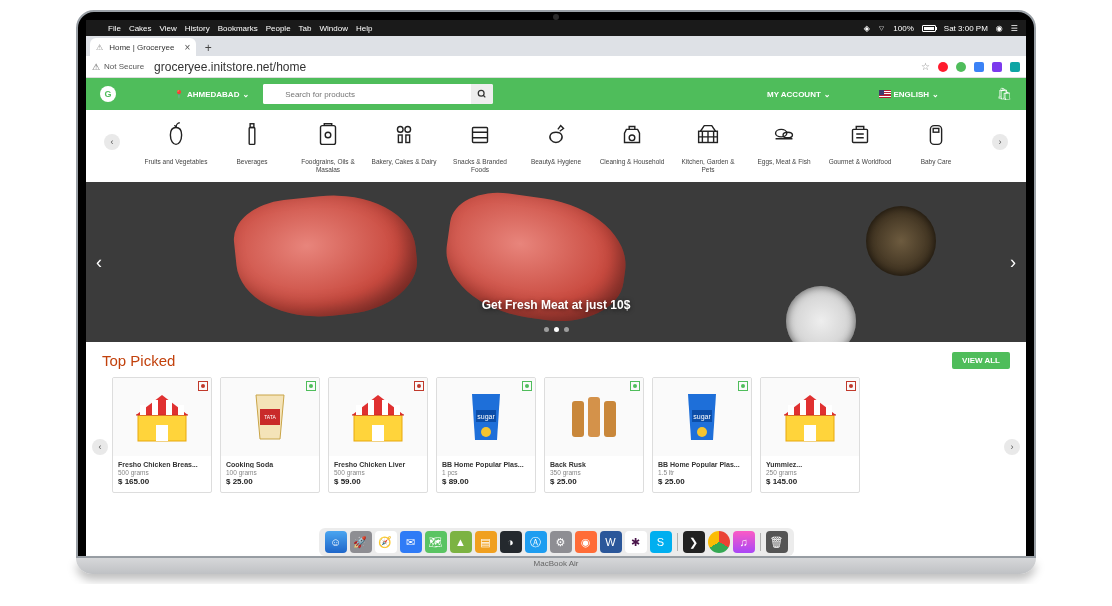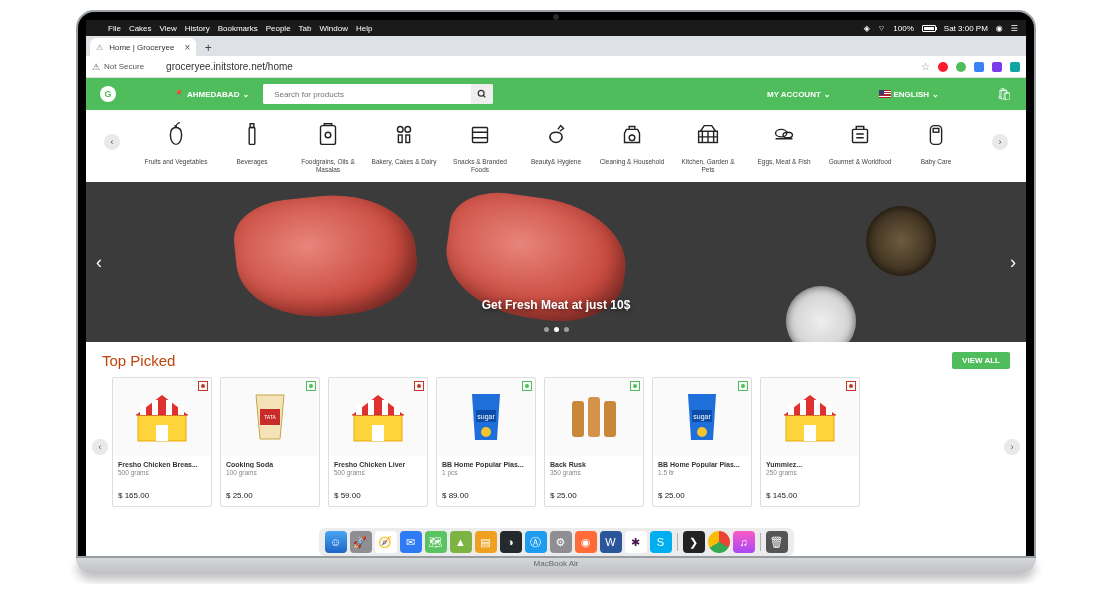--- a/index.html
+++ b/index.html
@@ -17,31 +17,31 @@
 .mac-bar .apple{font-size:10px}
 .mac-bar .status{display:flex;gap:8px;align-items:center}
 
 
 .chrome-tabs{height:20px;background:#dee1e6;display:flex;align-items:flex-end}
 .chrome-tab{background:#fff;height:18px;border-radius:6px 6px 0 0;display:flex;align-items:center;padding:0 6px;font-size:8px;color:#333;gap:6px;margin-left:4px}
 .chrome-tab .tx{font-size:10px;color:#555;margin-left:4px}
 .add-tab{width:16px;height:16px;border-radius:50%;display:flex;align-items:center;justify-content:center;font-size:12px;color:#444;margin-left:4px}
 .chrome-addr{height:22px;background:#fff;display:flex;align-items:center;padding:0 6px;border-bottom:1px solid #ddd}
 .chrome-addr .sec{font-size:8px;color:#555;display:flex;align-items:center;gap:4px}
-.chrome-addr .url{font-size:10px;color:#333;margin-left:22px;flex:1}
+.chrome-addr .url{font-size:12px;color:#333;margin-left:10px;flex:1}
 .chrome-ext{display:flex;gap:8px;align-items:center}
 .ext-ico{width:10px;height:10px;border-radius:2px}
 
 
 .page{background:#fff;height:478px;overflow:hidden;position:relative}
 .header-bar{background:#4fbd5b;height:32px;display:flex;align-items:center;padding:0 14px;gap:14px;color:#fff;font-size:8px}
 .logo{width:16px;height:16px;background:#fff;border-radius:50%;display:flex;align-items:center;justify-content:center;color:#4fbd5b;font-weight:700;font-size:9px}
 .loc{display:flex;align-items:center;gap:3px;font-weight:700}
 .search{display:flex;background:#fff;border-radius:2px;overflow:hidden;width:230px;height:20px}
-.search input{border:none;outline:none;padding:0 11px;font-size:8px;flex:1}
+.search input{border:none;outline:none;padding:0 22px;font-size:8px;flex:1}
 .search .btn{width:22px;background:#eee;display:flex;align-items:center;justify-content:center;color:#333}
 .hdr-link{display:flex;align-items:center;gap:3px;font-weight:600}
 .spacer{flex:1}
 .flag{width:12px;height:8px;background:linear-gradient(#b22234 14%,#fff 14% 28%,#b22234 28% 42%,#fff 42% 56%,#b22234 56% 70%,#fff 70% 84%,#b22234 84%);position:relative;display:inline-block}
 .flag::before{content:"";position:absolute;width:5px;height:5px;background:#3c3b6e;top:0;left:0}
 
 
 .cats-wrap{position:relative;padding:10px 0 8px;background:#fff}
 .cats{display:flex;justify-content:center;gap:10px}
 .cat{width:66px;text-align:center;color:#333}
@@ -72,21 +72,21 @@
 .prod-wrap{position:relative;padding:0 26px 4px}
 .prods{display:flex;gap:8px}
 .prod{flex:0 0 100px;border:1px solid #ddd;border-radius:2px;overflow:hidden;position:relative}
 .veg-badge{position:absolute;top:3px;right:3px;width:10px;height:10px;border:1px solid;display:flex;align-items:center;justify-content:center}
 .veg-badge.v{border-color:#4fbd5b}.veg-badge.v::after{content:"";width:4px;height:4px;border-radius:50%;background:#4fbd5b}
 .veg-badge.n{border-color:#c0392b}.veg-badge.n::after{content:"";width:4px;height:4px;border-radius:50%;background:#c0392b}
 .pimg{height:78px;display:flex;align-items:center;justify-content:center;background:#fafafa}
 .pdet{padding:5px 5px 6px}
 .pname{font-size:7px;color:#333;font-weight:600;white-space:nowrap;overflow:hidden;text-overflow:ellipsis}
 .pqty{font-size:6.5px;color:#888;margin-top:1px}
-.pprice{font-size:8px;color:#222;font-weight:400;margin-top:15px}
+.pprice{font-size:8px;color:#222;font-weight:700;margin-top:1px}
 .p-btn{position:absolute;top:62px;width:16px;height:16px;background:#e9e9e9;border-radius:50%;display:flex;align-items:center;justify-content:center;font-size:9px;color:#555;cursor:pointer}
 .pb-l{left:6px}.pb-r{right:6px}
 
 
 .dock-wrap{position:absolute;bottom:0;width:100%;display:flex;justify-content:center;pointer-events:none}
 .dock{background:rgba(230,230,230,.75);border-radius:6px;padding:3px 6px;display:flex;gap:3px;pointer-events:auto;backdrop-filter:blur(4px)}
 .dico{width:22px;height:22px;border-radius:4px;display:flex;align-items:center;justify-content:center;font-size:11px;color:#fff}
 .dsep{width:1px;background:rgba(0,0,0,.25);margin:2px 2px}
 </style>
 </head>

